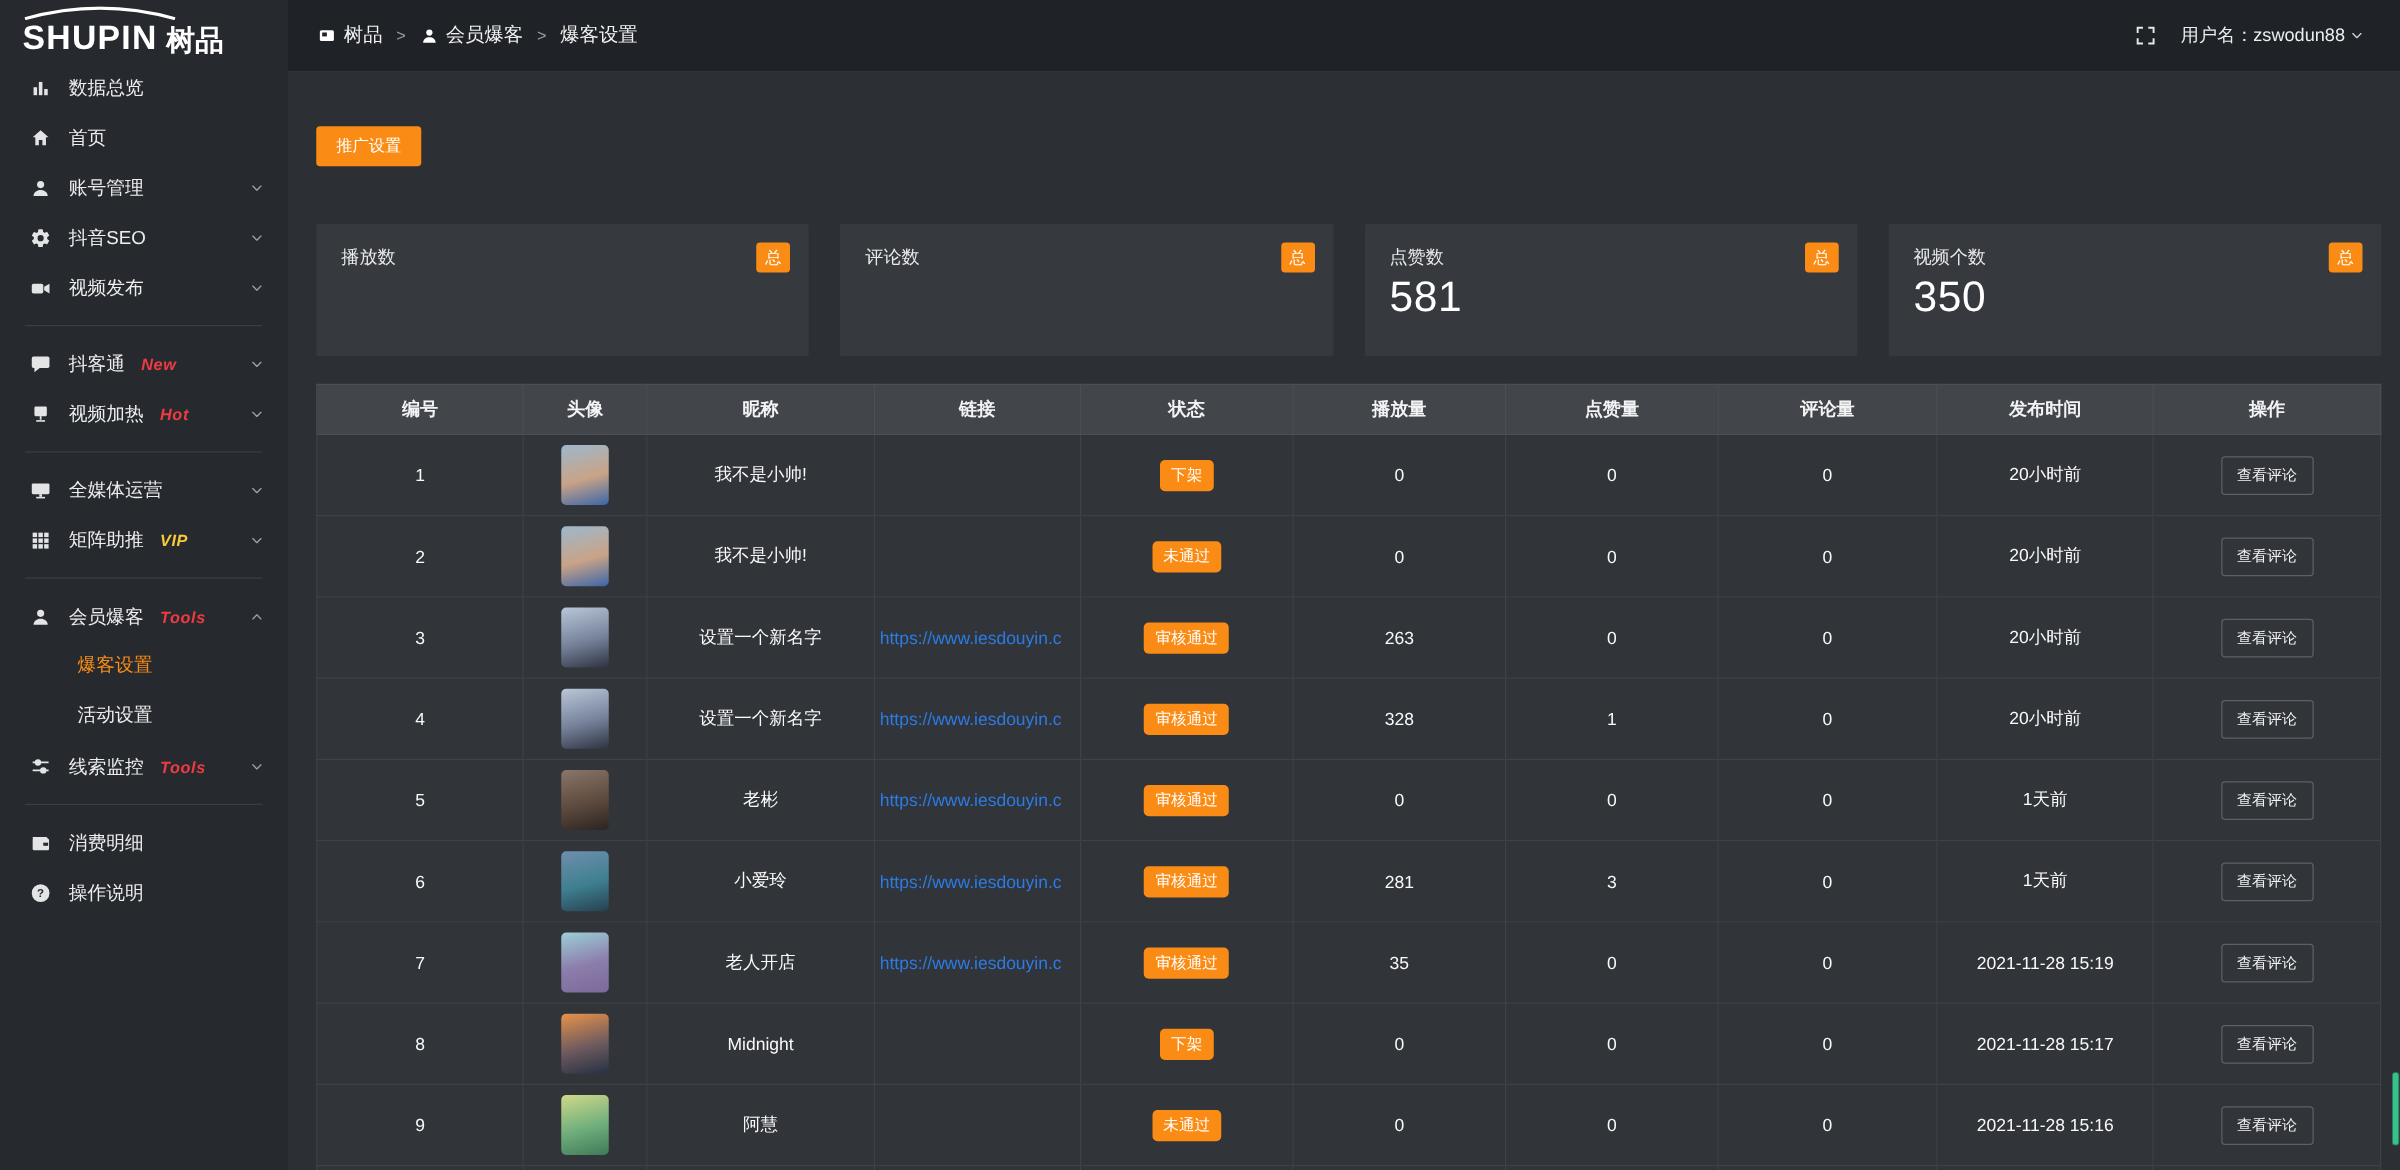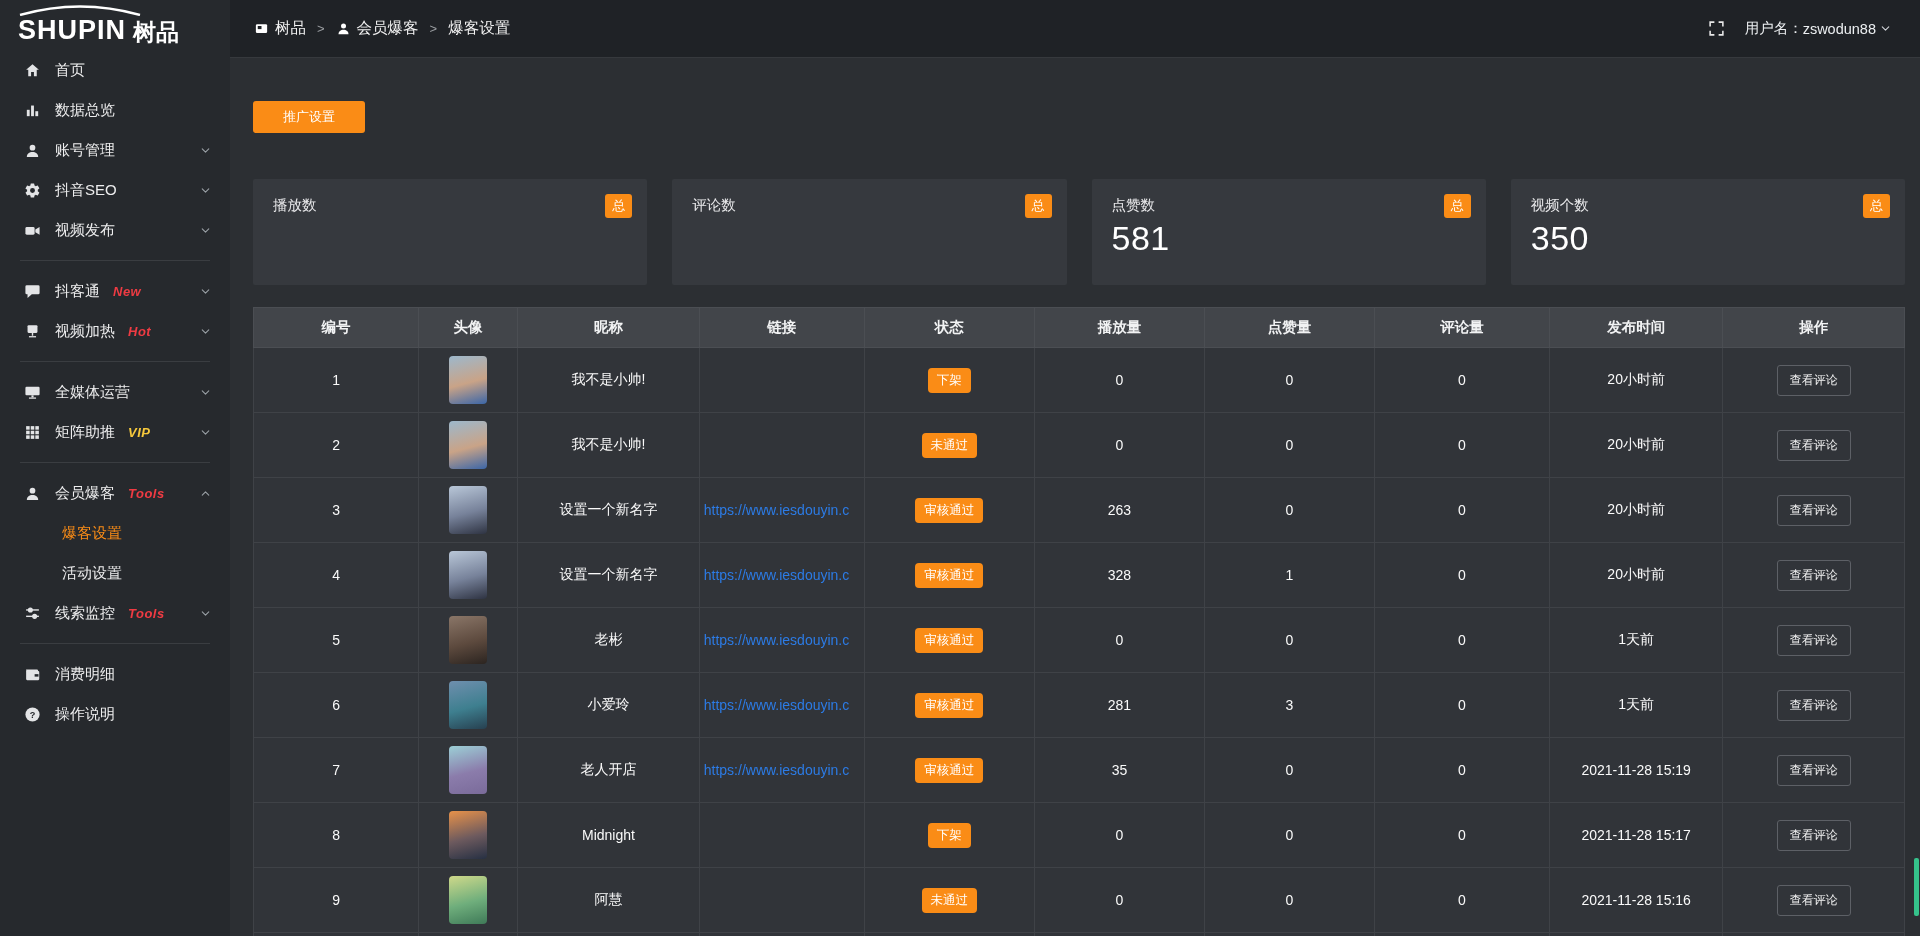--- a/index.html
+++ b/index.html
@@ -37,21 +37,21 @@
   svg.c-icon{width:15px;height:15px;margin-right:6px;color:#fff}
   .crumb-sep{color:#9b9ea2;font-size:13px;margin:0 11px}
   .tb-right{display:flex;align-items:center;gap:20px;font-size:14.5px;color:#eceff1}
   svg.fullscreen-icon{width:17px;height:17px;color:#e8e8e8;cursor:pointer}
   .user-entry{display:flex;align-items:center;cursor:pointer}
   svg.user-chevron{width:13px;height:13px;margin-left:3px;color:#cfd2d6}
 
   
   .content{position:absolute;left:230px;top:58px;right:0;bottom:0;padding:0 15px 0 23px;box-sizing:border-box;overflow:hidden;background:#2c2f33}
   .promo-btn{display:inline-block;margin-top:43px;background:var(--accent);color:#fff;border:none;border-radius:3px;
-    font-size:13px;padding:7px 30px;cursor:pointer;font-family:inherit}
+    font-size:13px;padding:7px 16px;cursor:pointer;font-family:inherit}
 
   .cards{display:flex;gap:25px;margin-top:46px}
   .card{flex:1;background:#36393e;border-radius:2px;height:106px;position:relative;padding:17px 20px;box-sizing:border-box}
   .card-label{font-size:14.5px;color:#eaeaec}
   .card-value{font-size:34px;font-weight:500;margin-top:4px;letter-spacing:.5px;color:#fff}
   .card-badge{position:absolute;top:15px;right:15px;background:var(--accent);font-size:13px;padding:3px 7px;border-radius:3px;color:#fff}
 
   .grid-wrap{margin-top:22px}
   table{width:100%;border-collapse:collapse;table-layout:fixed}
   th{background:#42454a;border:1px solid #4b4e53;height:39px;font-size:14.5px;font-weight:700;color:#f2f3f4;padding:0}
@@ -70,31 +70,31 @@
   <div class="logo">
     <svg class="logo-arc" width="128" height="11" viewBox="0 0 128 11">
       <path d="M4 10 Q64 -7 124 10" stroke="#fff" stroke-width="2.4" fill="none"></path>
     </svg>
     <span class="logo-en">SHUPIN</span>
     <span class="logo-zh">树品</span>
   </div>
   <nav class="menu" id="menu">
       <div class="menu-item">
         <svg class="mi-icon" viewBox="0 0 24 24">
-          <path d="M12 3l9 8h-3v9h-4v-6h-4v6H6v-9H3z" fill="currentColor"></path>
-        </svg>
-        <span class="mi-label">首页</span>
-      </div>
-      <div class="menu-item">
-        <svg class="mi-icon" viewBox="0 0 24 24">
           <rect x="4" y="11" width="4" height="9" fill="currentColor"></rect>
           <rect x="10" y="5" width="4" height="15" fill="currentColor"></rect>
           <rect x="16" y="13" width="4" height="7" fill="currentColor"></rect>
         </svg>
         <span class="mi-label">数据总览</span>
+      </div>
+      <div class="menu-item">
+        <svg class="mi-icon" viewBox="0 0 24 24">
+          <path d="M12 3l9 8h-3v9h-4v-6h-4v6H6v-9H3z" fill="currentColor"></path>
+        </svg>
+        <span class="mi-label">首页</span>
       </div>
       <div class="menu-item">
         <svg class="mi-icon" viewBox="0 0 24 24">
           <circle cx="12" cy="8" r="4" fill="currentColor"></circle>
           <path d="M4 21c0-4.4 3.6-7 8-7s8 2.6 8 7z" fill="currentColor"></path>
         </svg>
         <span class="mi-label">账号管理</span>
         <svg class="mi-chevron" viewBox="0 0 24 24">
           <path d="M6 9l6 6 6-6" stroke="currentColor" stroke-width="2" fill="none" stroke-linecap="round" stroke-linejoin="round"></path>
         </svg>

